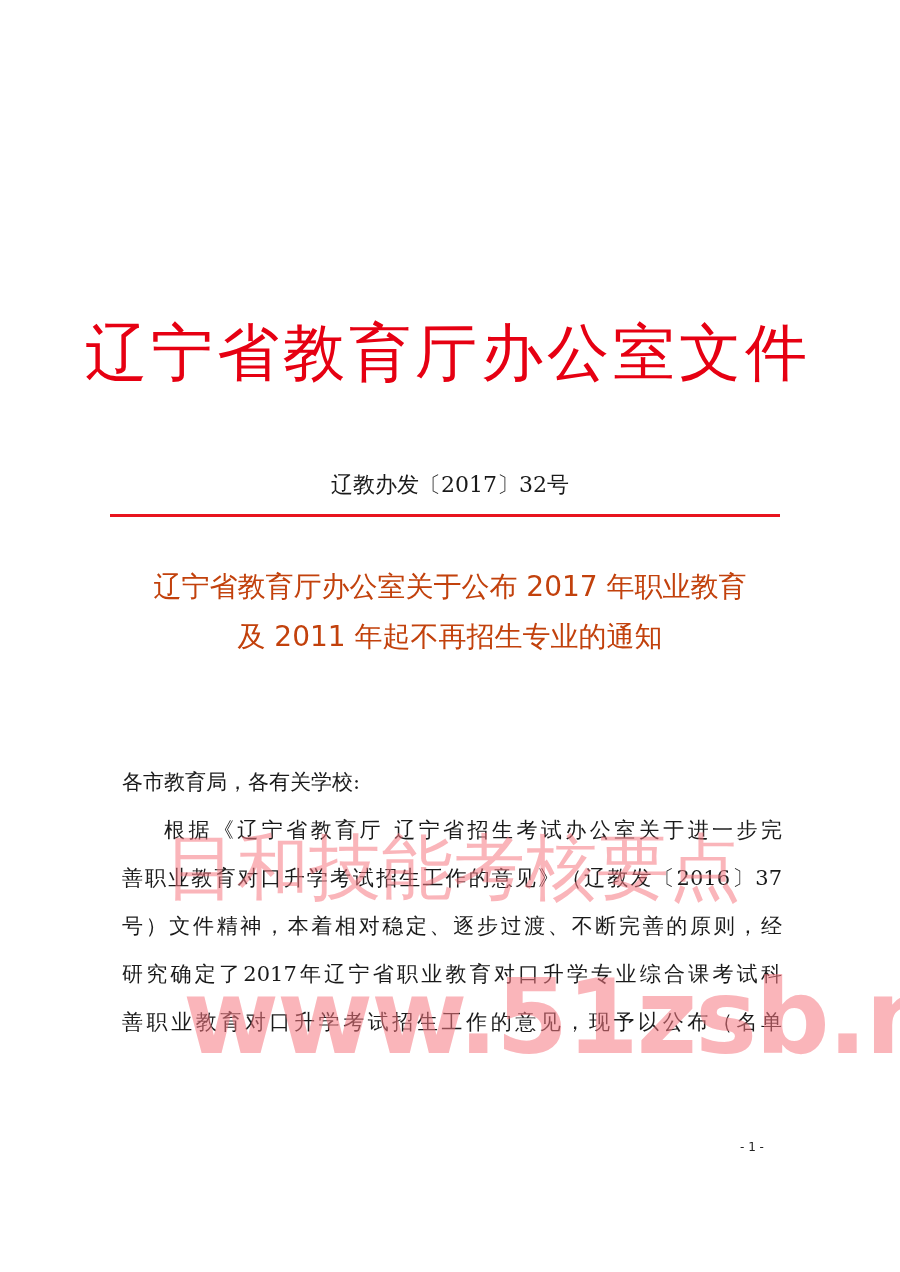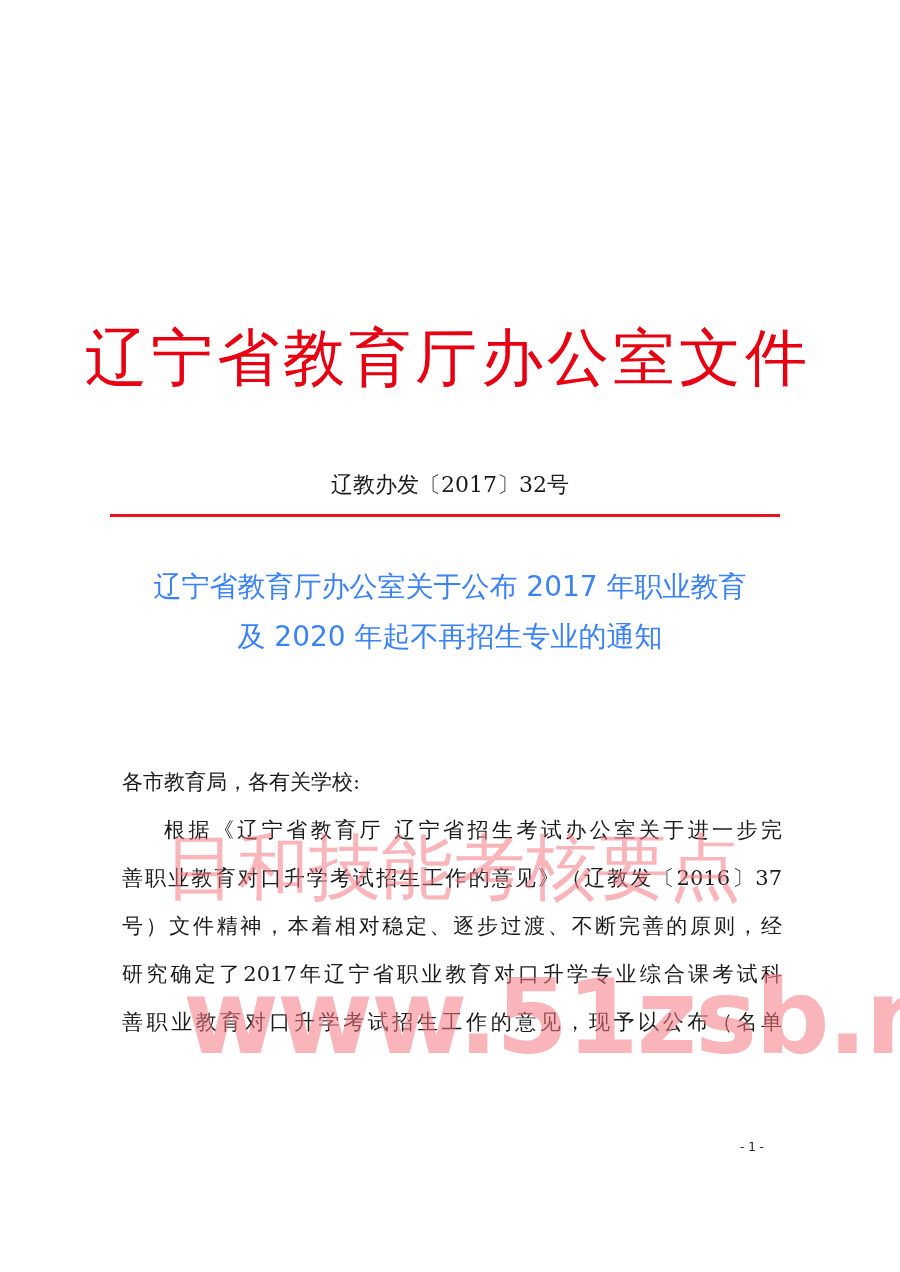--- a/index.html
+++ b/index.html
@@ -1,36 +1,36 @@
 <!DOCTYPE html>
 <html><head>
 <meta charset="utf-8">
 <style>
   html, body { margin: 0; padding: 0; background: #ffffff; }
   body { width: 900px; height: 1272px; position: relative; overflow: hidden; }
   .page { position: absolute; left: 0; top: 0; width: 900px; height: 1272px; background: #fff; }
   .masthead {
     position: absolute; left: 0; width: 896px; top: 318px; text-align: center;
-    font-family: Liberation Sans, sans-serif;
+    font-family: Liberation Mono, monospace;
     font-size: 62px; letter-spacing: 4px; line-height: 80px;
     color: #e60012;
   }
   .doc-number {
     position: absolute; left: 0; width: 900px; top: 470px; text-align: center;
     font-family: "DejaVu Serif", "Liberation Serif", serif;
     font-size: 22px; color: #1a1a1a; line-height: 30px;
   }
   .red-rule {
     position: absolute; left: 110px; width: 670px; top: 514px; height: 3px;
     background: #e8141e;
   }
   .title {
     position: absolute; left: 0; width: 900px; top: 562px; text-align: center;
     font-family: "DejaVu Sans", "Liberation Sans", sans-serif;
-    font-size: 28px; color: #3b82f6; line-height: 50px;
+    font-size: 28px; color: #c2410c; line-height: 50px;
   }
   .title div { white-space: nowrap; }
   .body {
     position: absolute; left: 122px; width: 660px; top: 758px;
     font-family: "DejaVu Serif", "Liberation Serif", serif;
     font-size: 21px; color: #1a1a1a; line-height: 48px;
   }
   .body .line { white-space: nowrap; text-align: justify; text-align-last: justify; }
   .body .salutation { text-align: left; text-align-last: left; }
   .body .indent { padding-left: 42px; }
@@ -54,21 +54,21 @@
 <div class="page">
 
   <div class="masthead">辽宁省教育厅办公室文件</div>
 
   <div class="doc-number">辽教办发〔2017〕32号</div>
 
   <div class="red-rule"></div>
 
   <div class="title">
     <div>辽宁省教育厅办公室关于公布 2017 年职业教育</div>
-    <div>及 2020 年起不再招生专业的通知</div>
+    <div>及 2011 年起不再招生专业的通知</div>
   </div>
 
   <div class="body">
     <div class="line salutation">各市教育局，各有关学校:</div>
     <div class="line indent">根据《辽宁省教育厅 辽宁省招生考试办公室关于进一步完</div>
     <div class="line">善职业教育对口升学考试招生工作的意见》（辽教发〔2016〕37</div>
     <div class="line">号）文件精神，本着相对稳定、逐步过渡、不断完善的原则，经</div>
     <div class="line">研究确定了2017年辽宁省职业教育对口升学专业综合课考试科</div>
     <div class="line">善职业教育对口升学考试招生工作的意见，现予以公布（名单</div>
   </div>

